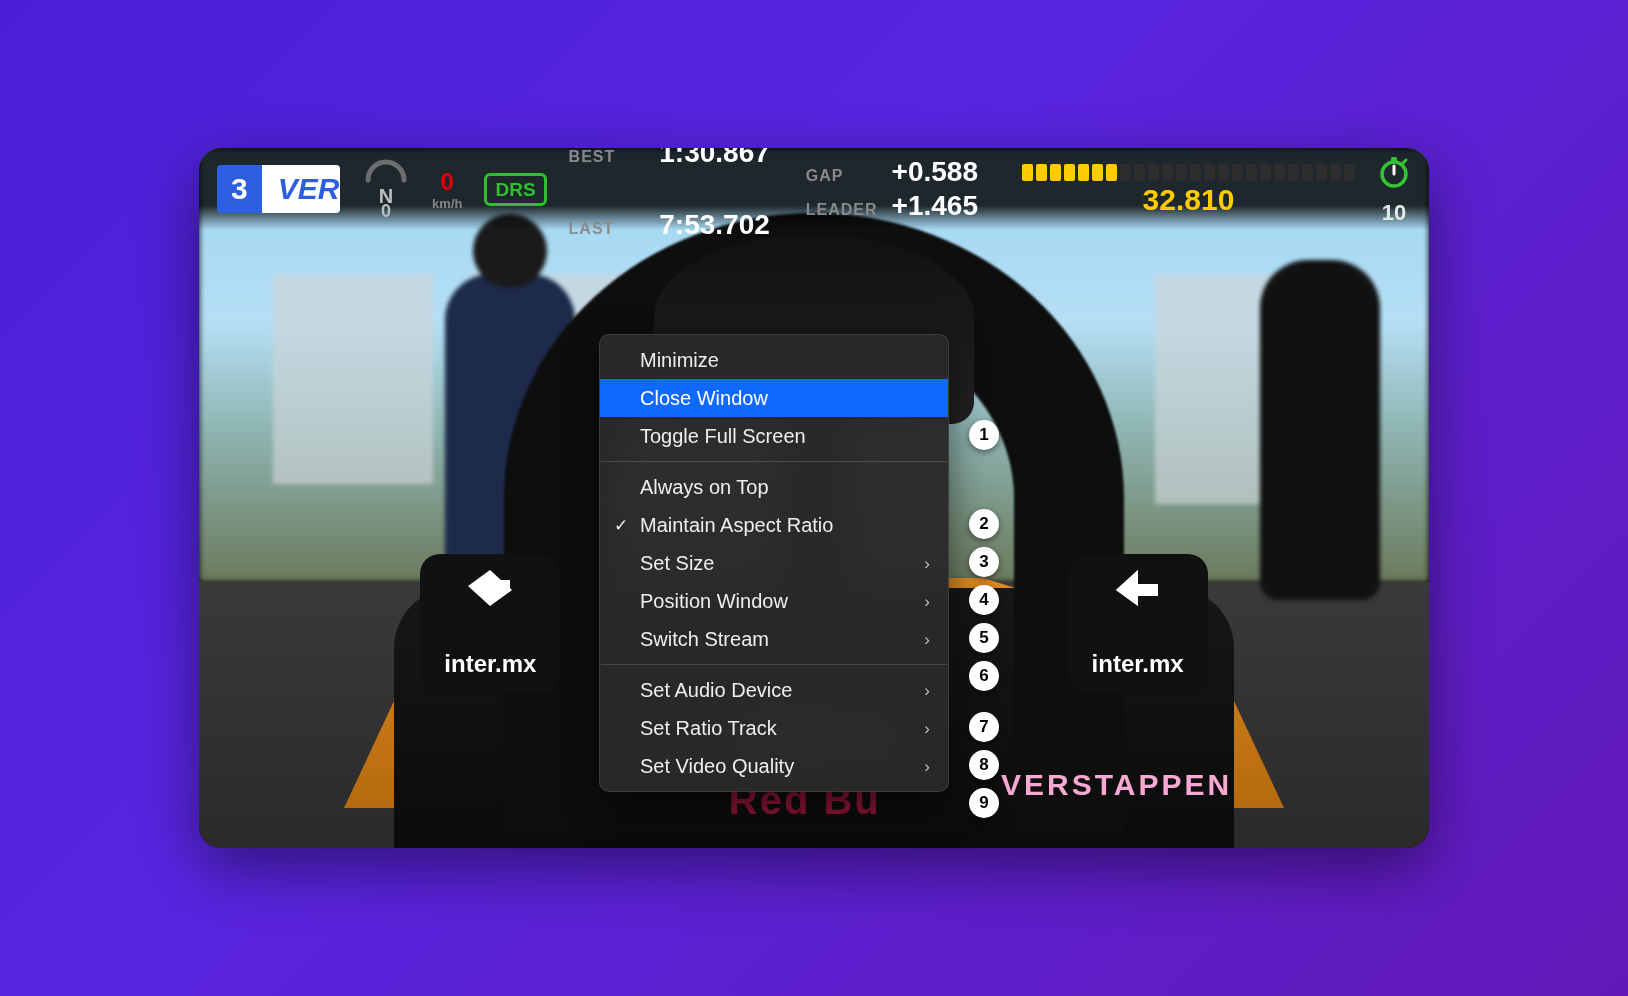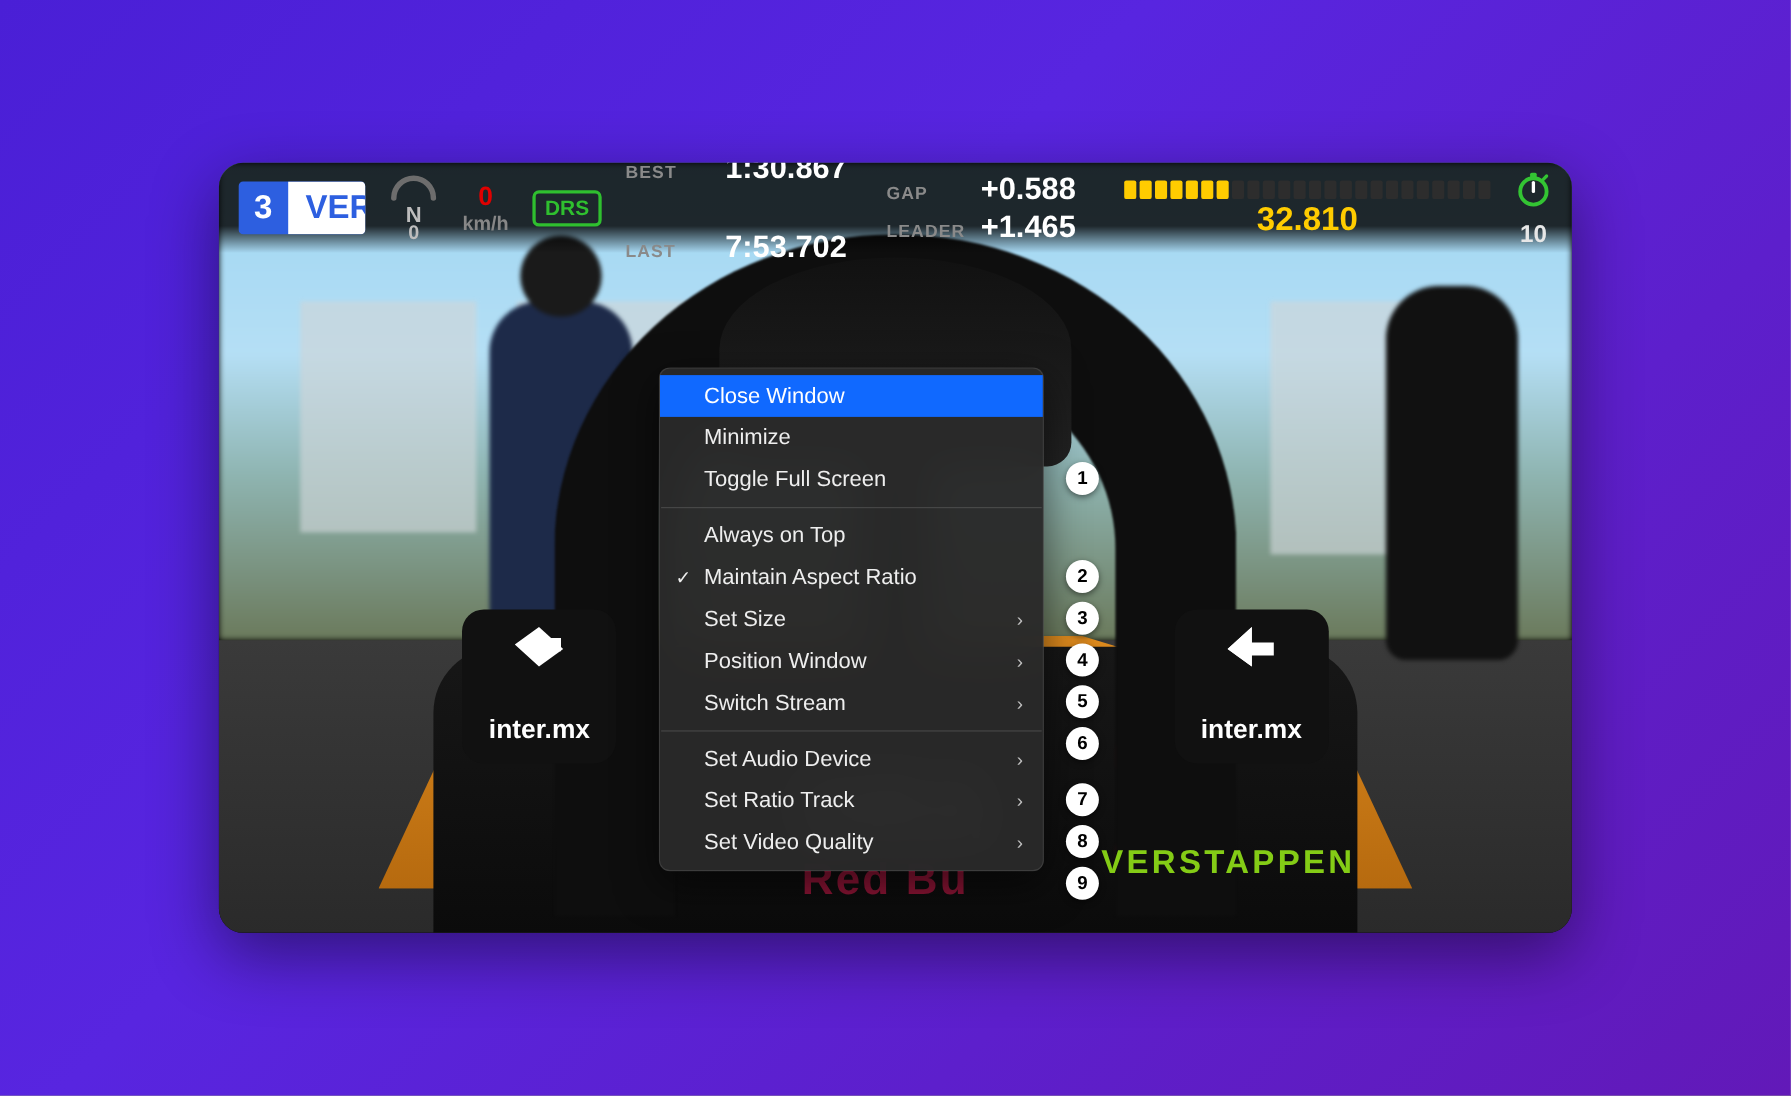--- a/index.html
+++ b/index.html
@@ -57,40 +57,40 @@
   .sponsor{position:absolute;left:50%;bottom:28px;transform:translateX(-50%);
            font:800 74px/1 Helvetica;color:#d9d9d9;letter-spacing:2px;filter:blur(.6px);}
   .sponsor small{display:block;font:800 40px/1 Helvetica;color:#8a1434;margin-top:6px;}
   .crewL{position:absolute;left:20%;top:18%;width:130px;height:330px;
          background:#1d2a49;border-radius:46px 46px 18px 18px;filter:blur(2px);}
   .crewL::before{content:"";position:absolute;top:-60px;left:28px;width:74px;height:74px;
                  background:#1a1a1a;border-radius:50%;}
   .crewR{position:absolute;right:4%;top:16%;width:120px;height:340px;
          background:#111;border-radius:48px 48px 18px 18px;filter:blur(2px);}
   .name{position:absolute;right:16%;bottom:48px;font:800 30px/1 Helvetica;
-        letter-spacing:3px;color:#84cc16;filter:blur(.4px);}
+        letter-spacing:3px;color:#f9a8d4;filter:blur(.4px);}
   .bignum{position:absolute;right:26%;bottom:30px;font:900 190px/1 Helvetica;color:#7a1020;
           opacity:.55;filter:blur(2px);}
 
   
   .hud{position:absolute;top:0;left:0;right:0;height:82px;display:flex;align-items:center;
        background:linear-gradient(rgba(0,0,0,.82),rgba(0,0,0,.82) 70%,rgba(0,0,0,0));
        padding:0 18px;gap:22px;font-family:"Arial Black",Arial,sans-serif;}
   .posbox{display:flex;align-items:center;background:#2d5fe0;border-radius:4px;height:48px;
           overflow:hidden;font:900 30px/1 Arial;}
   .pos{color:#fff;padding:0 14px;}
   .drv{background:#fff;color:#2d5fe0;padding:0 16px;height:100%;display:flex;align-items:center;
-       }
+       font-style:italic;}
   .gearwrap{position:relative;width:54px;text-align:center;color:#6d6d6d;font:800 14px/1 Arial;}
   .gearwrap svg{display:block;margin:0 auto 2px;}
   .gearN{font:900 20px/1 Arial;color:#bdbdbd;}
   .gearwrap .zero{font:800 18px/1 Arial;color:#bdbdbd;margin-top:-4px;}
   .speedwrap{text-align:center;color:#e00000;font-weight:900;}
   .speedwrap .v{font-size:24px;}
-  .speedwrap .u{font-size:18px;color:#878787;font-weight:600;}
+  .speedwrap .u{font-size:13px;color:#878787;font-weight:600;}
   .drs{border:3px solid #2fbf2f;color:#2fbf2f;font:900 19px/1 Arial;border-radius:6px;
        padding:4px 8px;text-align:right;}
   .times{display:grid;grid-template-columns:auto auto;column-gap:14px;row-gap:6px;
          align-items:baseline;gap:44px;}
   .tlabel{font:700 16px/1 Arial;color:#8a8a8a;letter-spacing:1px;}
   .tval{font:800 28px/1 Arial;color:#fff;}
   .gaps{display:grid;grid-template-columns:auto auto;column-gap:14px;row-gap:6px;
         align-items:baseline;margin-left:14px;}
   .hud-spacer{flex:1;}
   .rpm{display:flex;flex-direction:column;align-items:center;gap:4px;}
@@ -222,25 +222,25 @@
         <circle cx="17" cy="19" r="12" stroke="#33c433" stroke-width="3.5" fill="none"></circle>
         <rect x="14" y="2" width="6" height="5" rx="1.5" fill="#33c433"></rect>
         <line x1="17" y1="19" x2="17" y2="11" stroke="#fff" stroke-width="3" stroke-linecap="round"></line>
         <line x1="26" y1="8" x2="29" y2="5" stroke="#33c433" stroke-width="3" stroke-linecap="round"></line>
       </svg>
       <span class="lapnum">10</span>
     </div>
   </div>
 
   <div class="ctx">
+      <div class="mi">
+        <span>Minimize</span>
+      </div>
       <div class="mi sel">
         <span>Close Window</span>
-      </div>
-      <div class="mi">
-        <span>Minimize</span>
       </div>
       <div class="mi">
         <span>Toggle Full Screen</span>
       </div>
       <div class="sep"></div>
       <div class="mi">
         <span>Always on Top</span>
       </div>
       <div class="mi">
         <span class="chk">✓</span>

